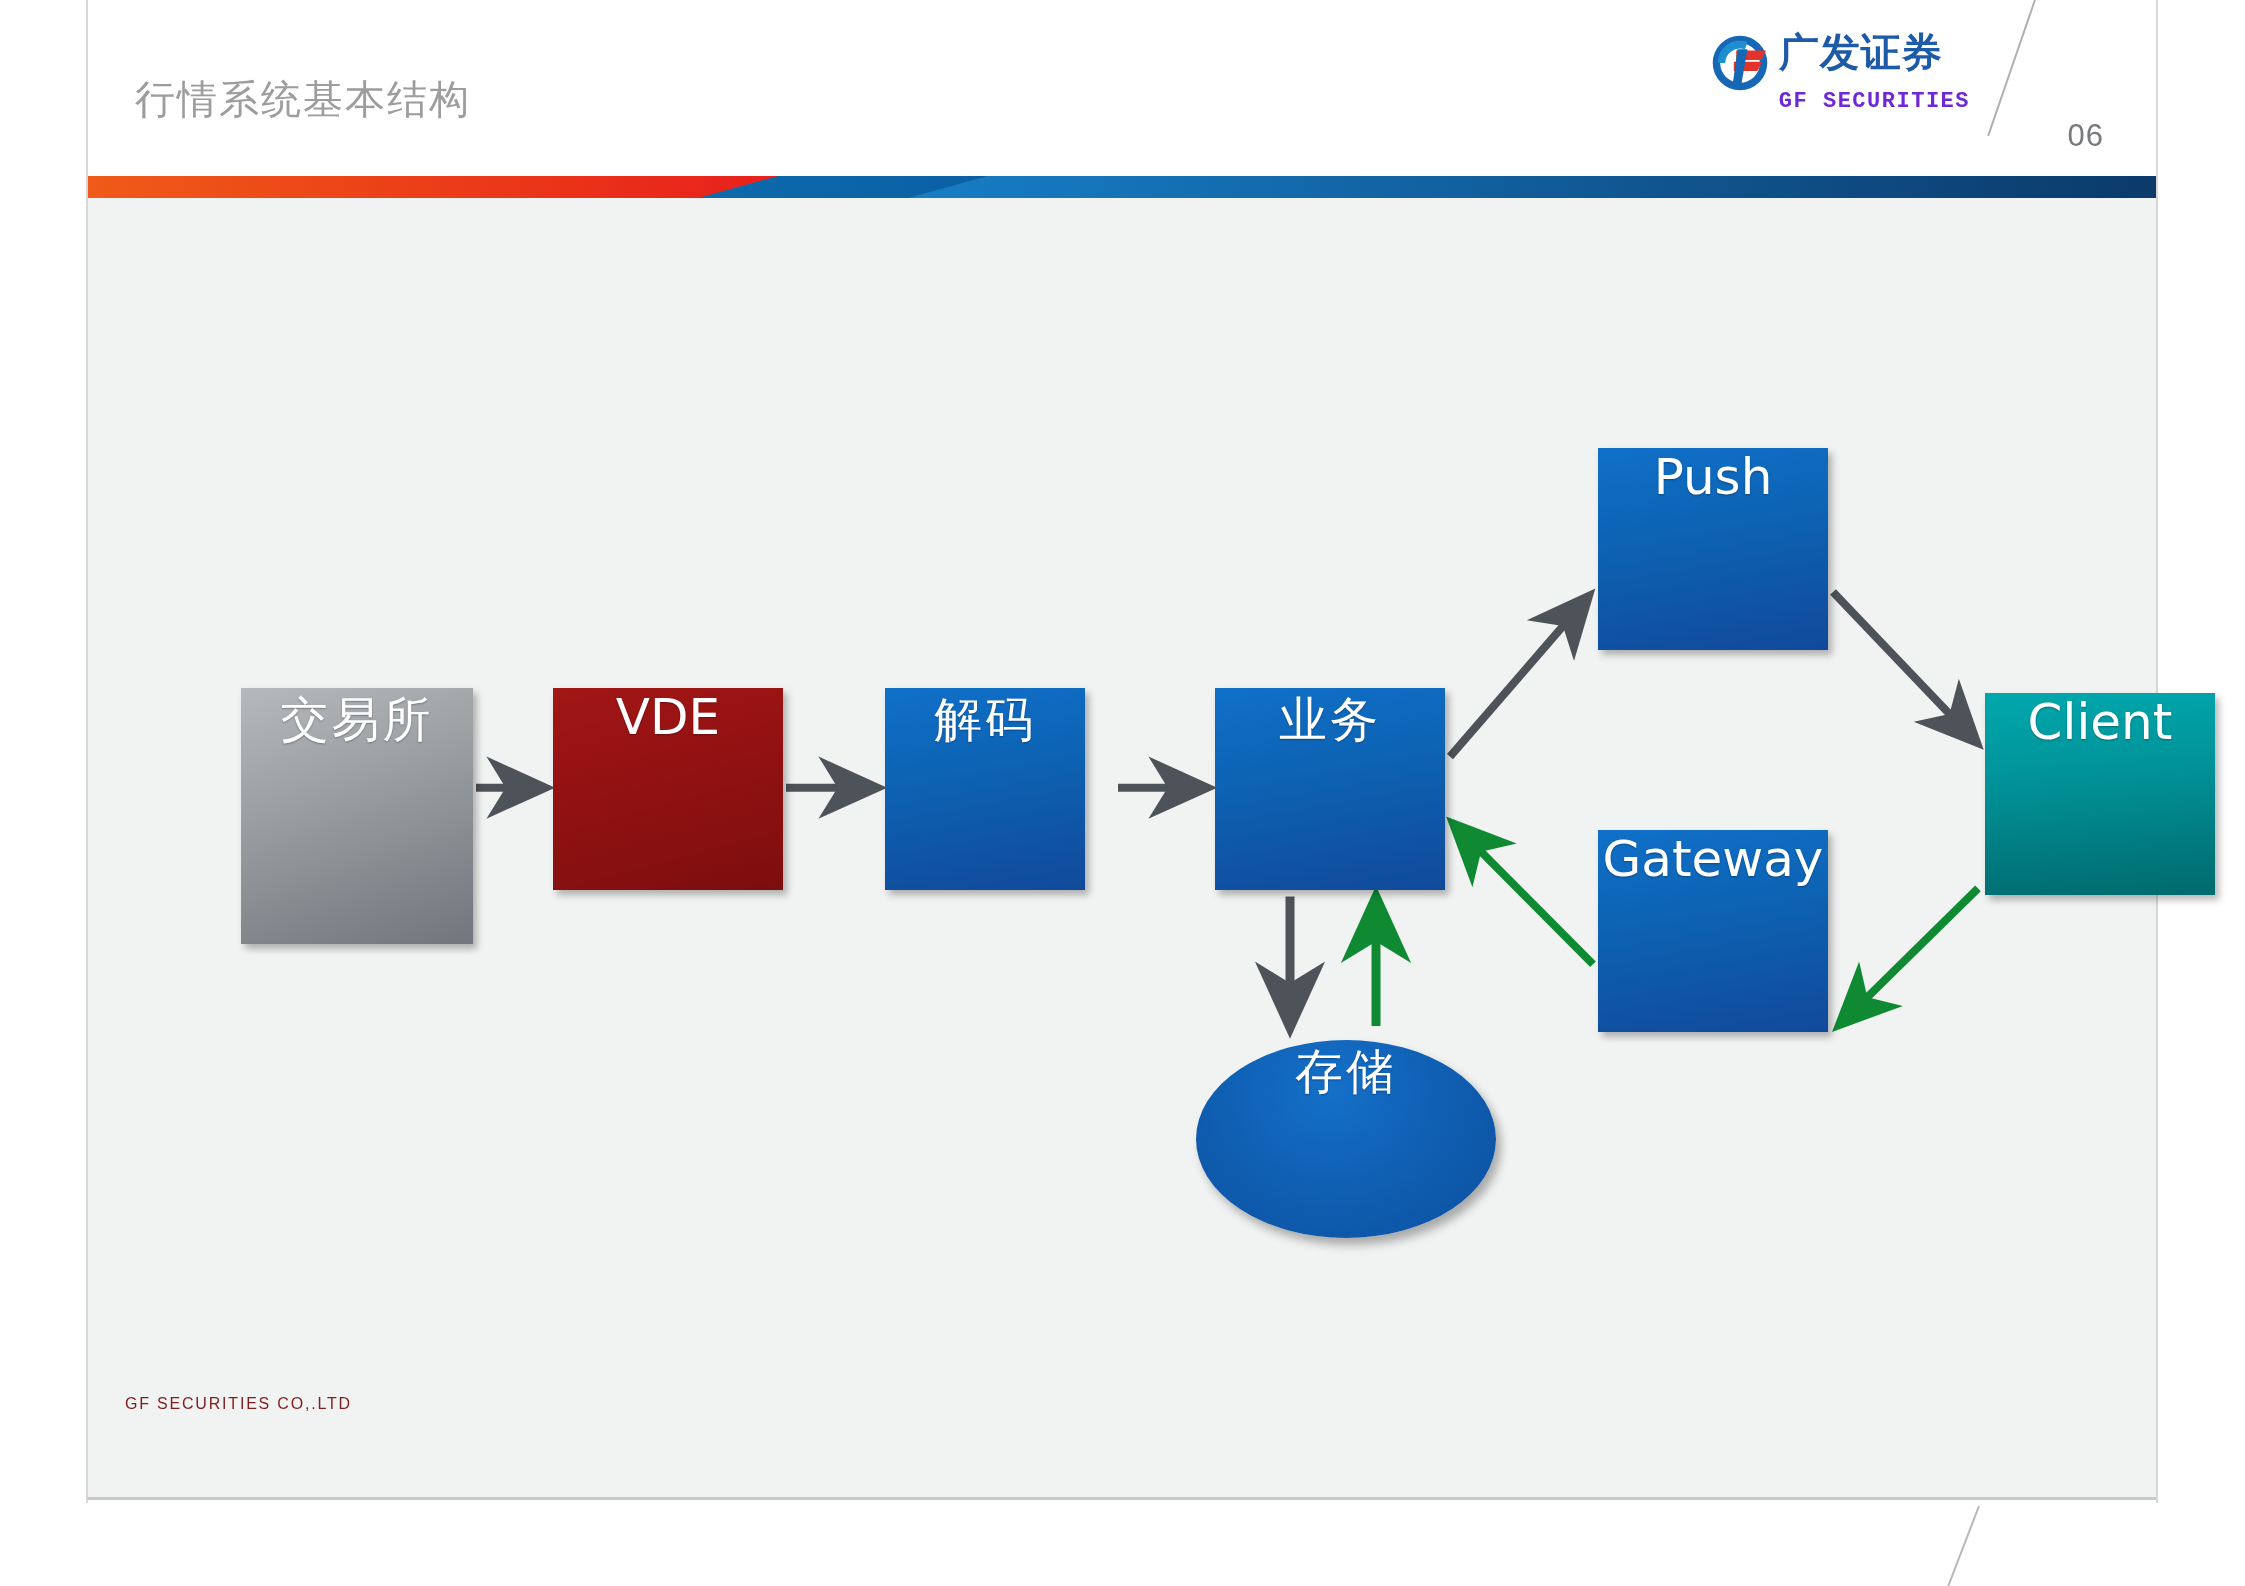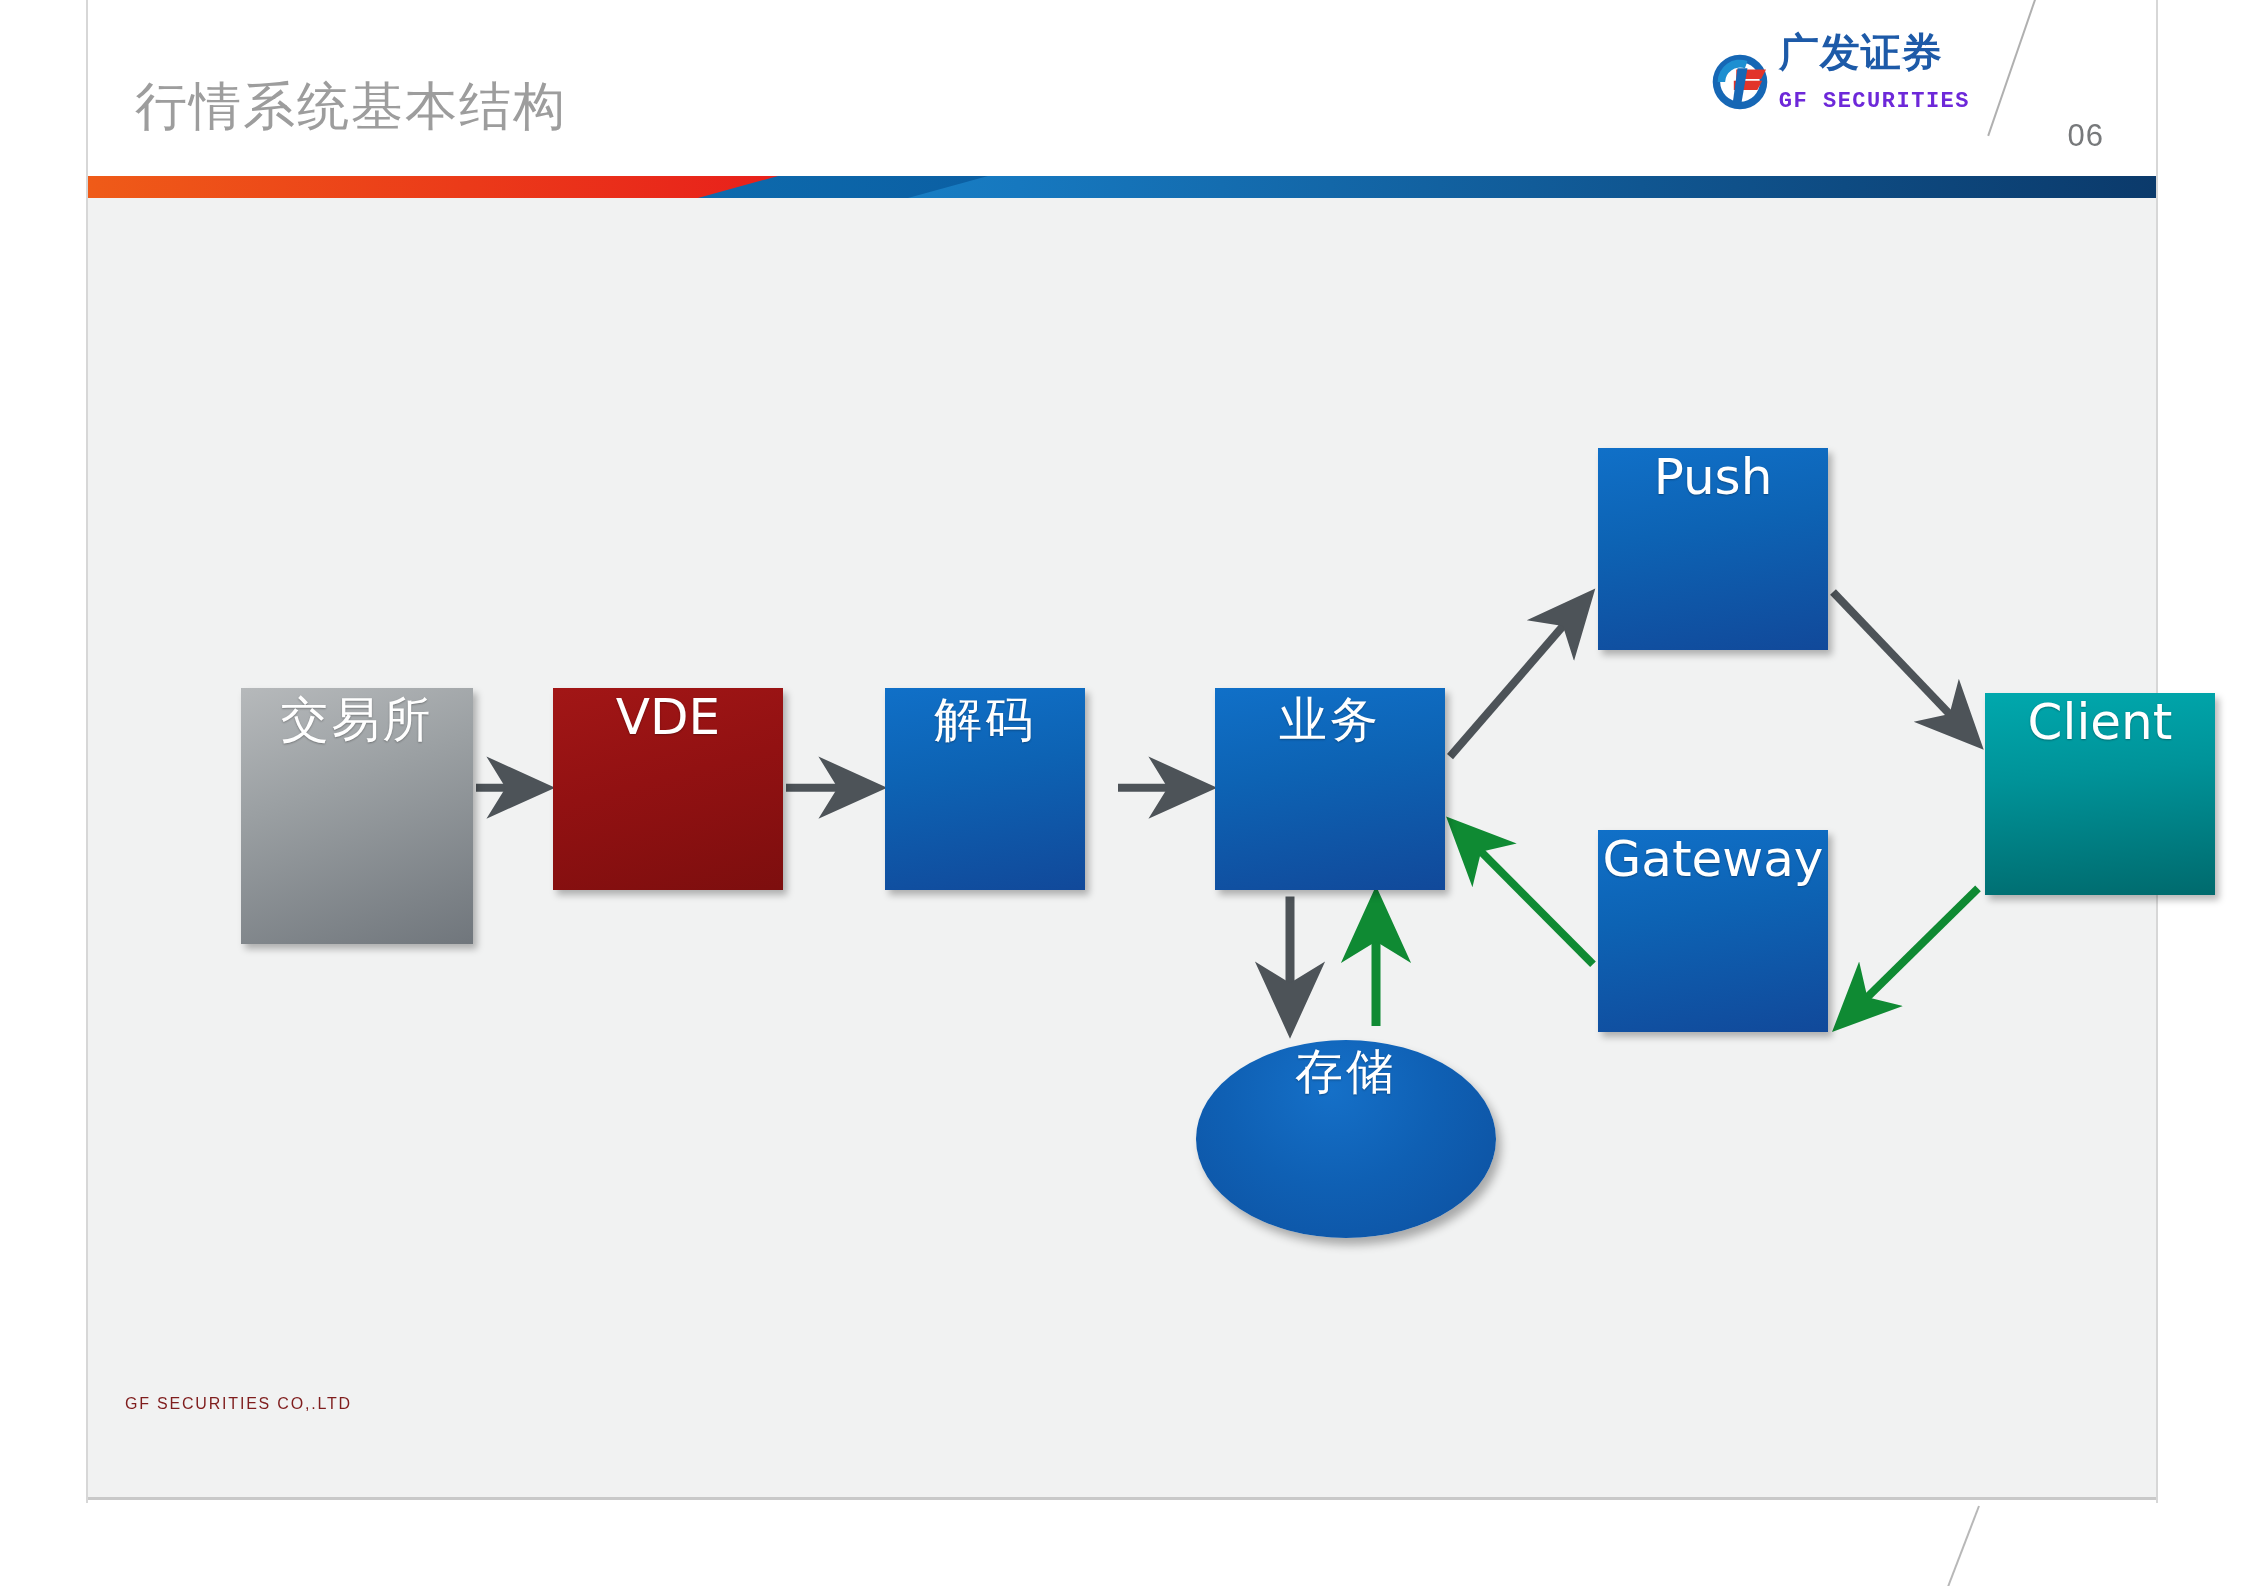--- a/index.html
+++ b/index.html
@@ -33,34 +33,34 @@
     position: absolute;
     left: 0; top: 0;
     width: 100%;
     height: 176px;
     background: #ffffff;
   }
   #page-title {
     position: absolute;
     left: 47px;
     top: 72px;
-    font-size: 52px;
+    font-size: 40px;
     color: #9d9d9d;
     letter-spacing: 2px;
     white-space: nowrap;
     font-family: "DejaVu Sans", "Liberation Sans", sans-serif;
   }
 
   
   #logo-block {
     position: absolute;
     right: 186px;
     top: 32px;
     display: flex;
-    align-items: flex-end;
+    align-items: flex-start;
   }
   #logo-mark { width: 62px; height: 62px; flex: none; }
   #logo-text { margin-left: 8px; line-height: 1; }
   #logo-cn {
     font-size: 40px;
     font-weight: bold;
     color: #1d5aa8;
     letter-spacing: 1px;
     font-family: "DejaVu Sans", "Liberation Sans", sans-serif;
   }

